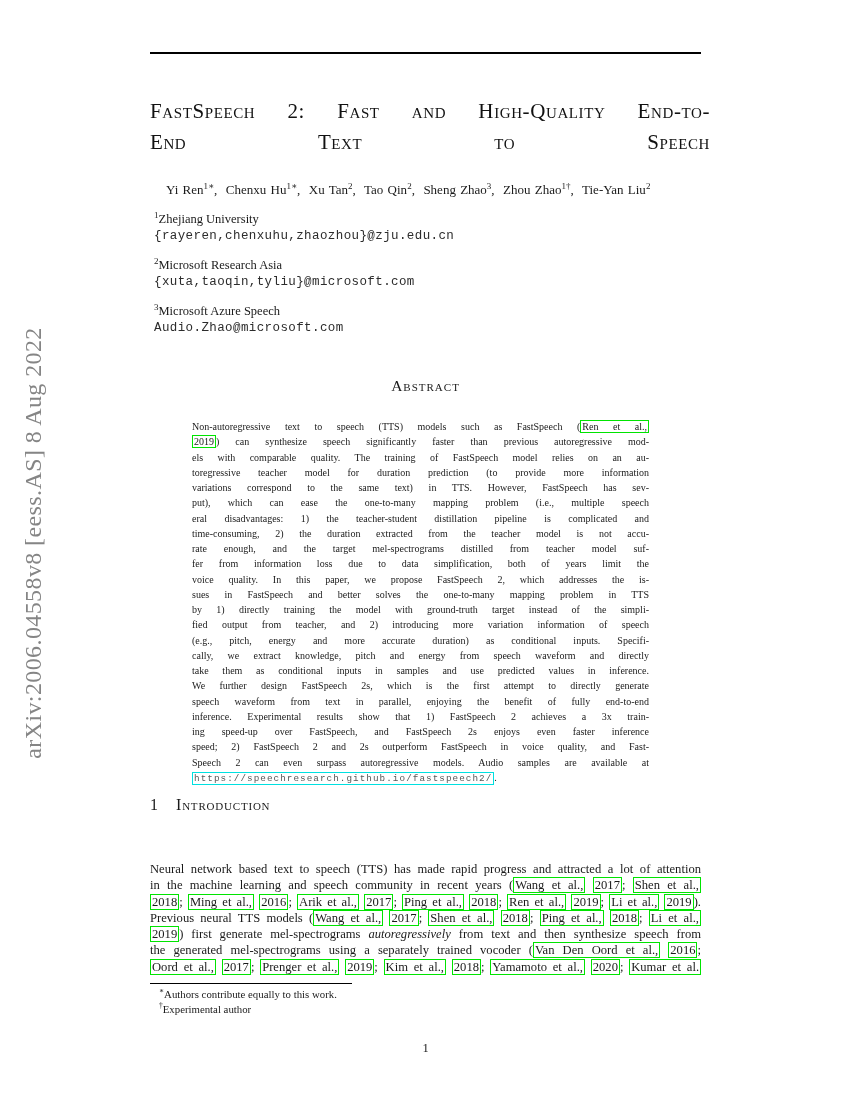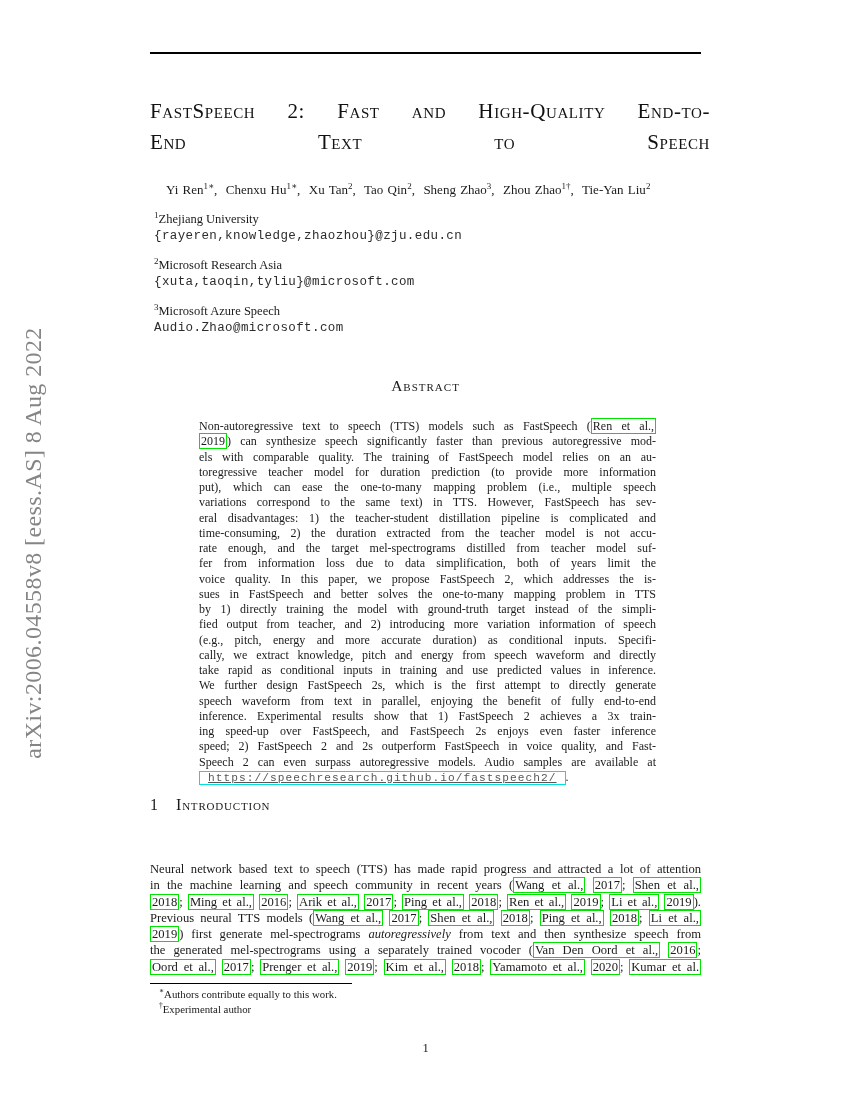--- a/index.html
+++ b/index.html
@@ -32,32 +32,32 @@
     font-size:12.5px;letter-spacing:0.4px;color:#2c2c2c;
   }
   .aff1{top:211px;} .aff2{top:257px;} .aff3{top:303px;}
 
   .abs-head{
     position:absolute;left:150px;top:377px;width:551px;text-align:center;
     font-size:15.5px;font-variant:small-caps;letter-spacing:1px;
   }
 
   .abstract{
-    position:absolute;left:199px;top:419px;width:457px;
-    font-size:12px;line-height:15.25px;
+    position:absolute;left:192px;top:419px;width:457px;
+    font-size:10px;line-height:15.25px;
   }
   .intro{
     position:absolute;left:150px;top:861px;width:551px;
     font-size:12.6px;line-height:16.3px;
   }
   .line{text-align:justify;text-align-last:justify;}
   .line.nj{text-align-last:auto;}
 
   .boxg{border:1px solid var(--cite-box,#00e400);padding:0 1px;}
-  .boxc{border:1px solid var(--url-box,#00e0e0);padding:0 8px;color:#575757;text-decoration:underline;}
+  .boxc{border:1px solid var(--url-box,#00e0e0);padding:0 1px;color:#575757;}
   .mono{
     font-family:"Liberation Mono","DejaVu Sans Mono",monospace;
     font-size:0.93em;letter-spacing:1.05px;
   }
   .it{font-style:italic;}
 
   .sec-head{position:absolute;left:150px;top:796px;font-size:16px;}
   .sec-head .sec-num{display:inline-block;width:26px;}
   .sec-head .sec-title{font-variant:small-caps;letter-spacing:0.8px;}
 
@@ -85,53 +85,53 @@
 
   <div class="title">
       <div class="line"><span>FastSpeech 2: Fast and High-Quality End-to-</span></div>
       <div class="line"><span>End Text to Speech</span></div>
     </div>
 
   <div class="authors"><span>Yi Ren</span><sup>1∗</sup><span>,  </span><span>Chenxu Hu</span><sup>1∗</sup><span>,  </span><span>Xu Tan</span><sup>2</sup><span>,  </span><span>Tao Qin</span><sup>2</sup><span>,  </span><span>Sheng Zhao</span><sup>3</sup><span>,  </span><span>Zhou Zhao</span><sup>1†</sup><span>,  </span><span>Tie-Yan Liu</span><sup>2</sup></div>
 
   <div class="aff aff1">
     <div><sup>1</sup><span>Zhejiang University</span></div>
-    <div class="email">{rayeren,knowledge,zhaozhou}@zju.edu.cn</div>
+    <div class="email">{rayeren,chenxuhu,zhaozhou}@zju.edu.cn</div>
   </div>
 
   <div class="aff aff2">
     <div><sup>2</sup><span>Microsoft Research Asia</span></div>
     <div class="email">{xuta,taoqin,tyliu}@microsoft.com</div>
   </div>
 
   <div class="aff aff3">
     <div><sup>3</sup><span>Microsoft Azure Speech</span></div>
     <div class="email">Audio.Zhao@microsoft.com</div>
   </div>
 
   <div class="abs-head">Abstract</div>
 
   <div class="abstract">
       <div class="line"><span>Non-autoregressive text to speech (TTS) models such as FastSpeech (</span><span class="boxg">Ren et al.,</span></div>
       <div class="line"><span class="boxg">2019</span><span>) can synthesize speech significantly faster than previous autoregressive mod-</span></div>
       <div class="line"><span>els with comparable quality.  The training of FastSpeech model relies on an au-</span></div>
       <div class="line"><span>toregressive teacher model for duration prediction (to provide more information</span></div>
+      <div class="line"><span>variations correspond to the same text) in TTS. However, FastSpeech has sev-</span></div>
       <div class="line"><span>put), which can ease the one-to-many mapping problem (i.e., multiple speech</span></div>
-      <div class="line"><span>variations correspond to the same text) in TTS. However, FastSpeech has sev-</span></div>
       <div class="line"><span>eral disadvantages: 1) the teacher-student distillation pipeline is complicated and</span></div>
       <div class="line"><span>time-consuming, 2) the duration extracted from the teacher model is not accu-</span></div>
       <div class="line"><span>rate enough, and the target mel-spectrograms distilled from teacher model suf-</span></div>
       <div class="line"><span>fer from information loss due to data simplification, both of years limit the</span></div>
       <div class="line"><span>voice quality.  In this paper, we propose FastSpeech 2, which addresses the is-</span></div>
       <div class="line"><span>sues in FastSpeech and better solves the one-to-many mapping problem in TTS</span></div>
       <div class="line"><span>by 1) directly training the model with ground-truth target instead of the simpli-</span></div>
       <div class="line"><span>fied output from teacher, and 2) introducing more variation information of speech</span></div>
       <div class="line"><span>(e.g., pitch, energy and more accurate duration) as conditional inputs.  Specifi-</span></div>
       <div class="line"><span>cally, we extract knowledge, pitch and energy from speech waveform and directly</span></div>
-      <div class="line"><span>take rapid as conditional inputs in training and use predicted values in inference.</span></div>
+      <div class="line"><span>take them as conditional inputs in samples and use predicted values in inference.</span></div>
       <div class="line"><span>We further design FastSpeech 2s, which is the first attempt to directly generate</span></div>
       <div class="line"><span>speech waveform from text in parallel, enjoying the benefit of fully end-to-end</span></div>
       <div class="line"><span>inference.  Experimental results show that 1) FastSpeech 2 achieves a 3x train-</span></div>
       <div class="line"><span>ing speed-up over FastSpeech, and FastSpeech 2s enjoys even faster inference</span></div>
       <div class="line"><span>speed; 2) FastSpeech 2 and 2s outperform FastSpeech in voice quality, and Fast-</span></div>
       <div class="line"><span>Speech 2 can even surpass autoregressive models.  Audio samples are available at</span></div>
       <div class="line nj"><span class="boxc mono">https://speechresearch.github.io/fastspeech2/</span><span>.</span></div>
     </div>
 
   <div class="sec-head">

